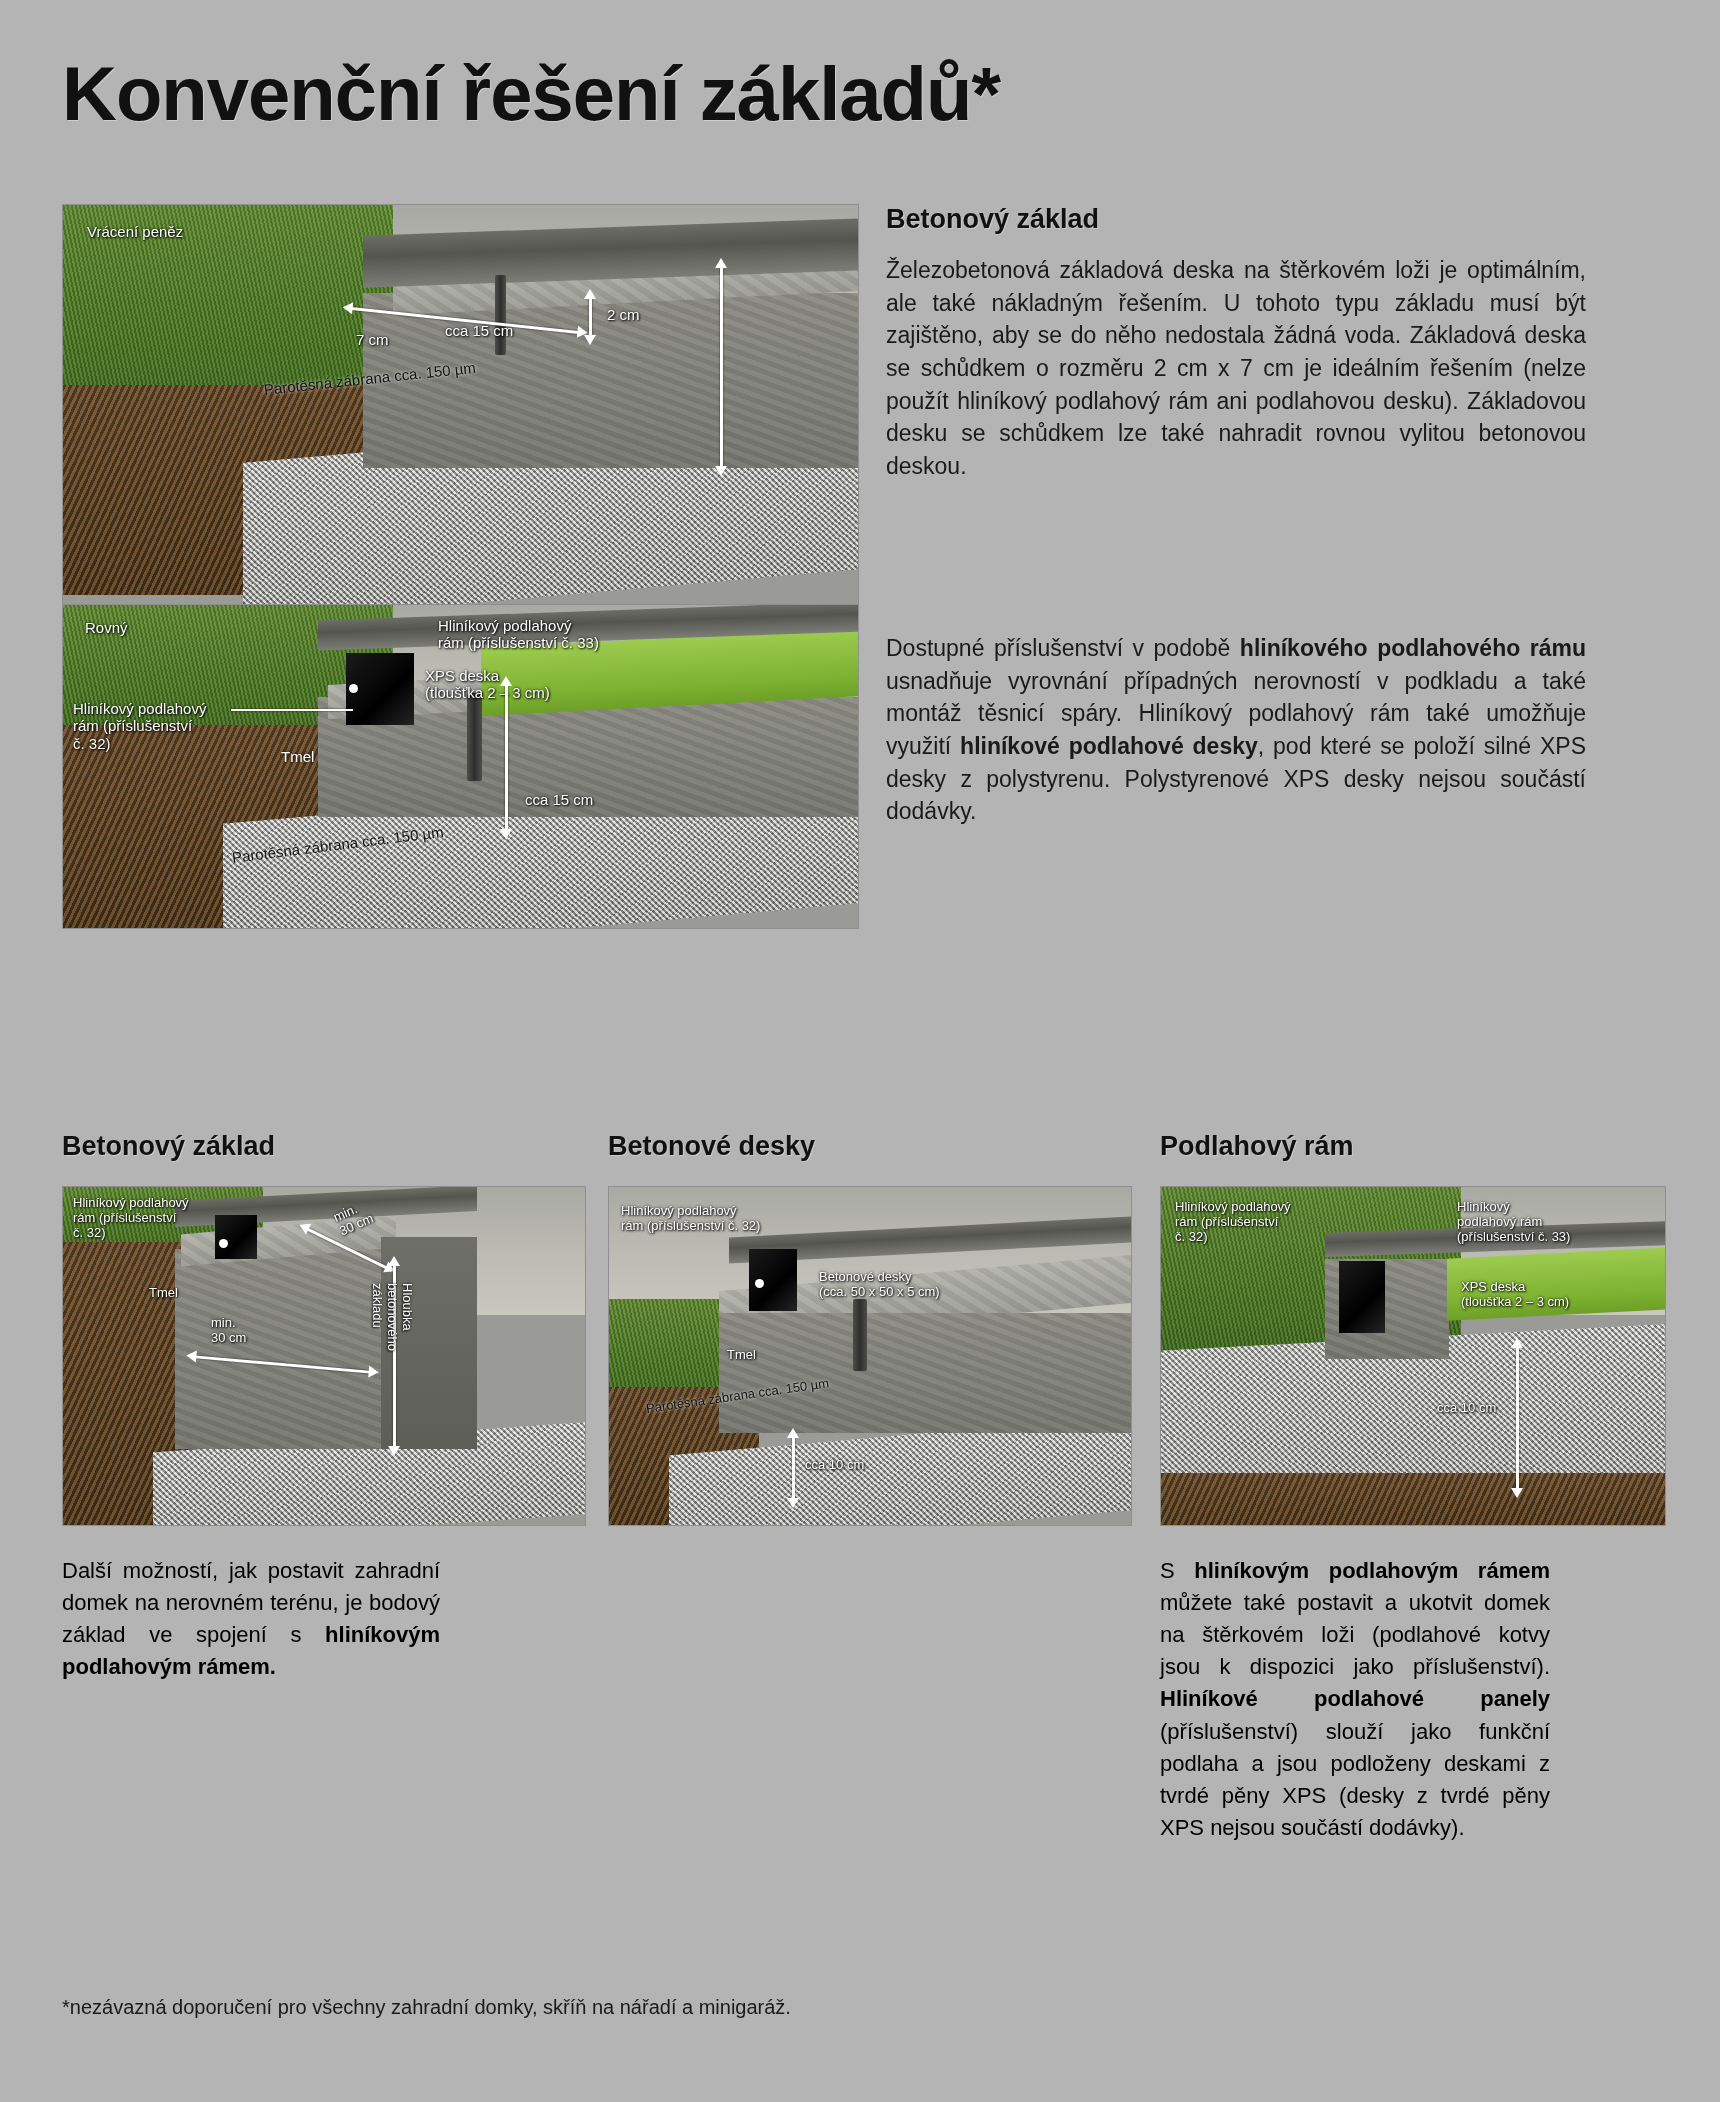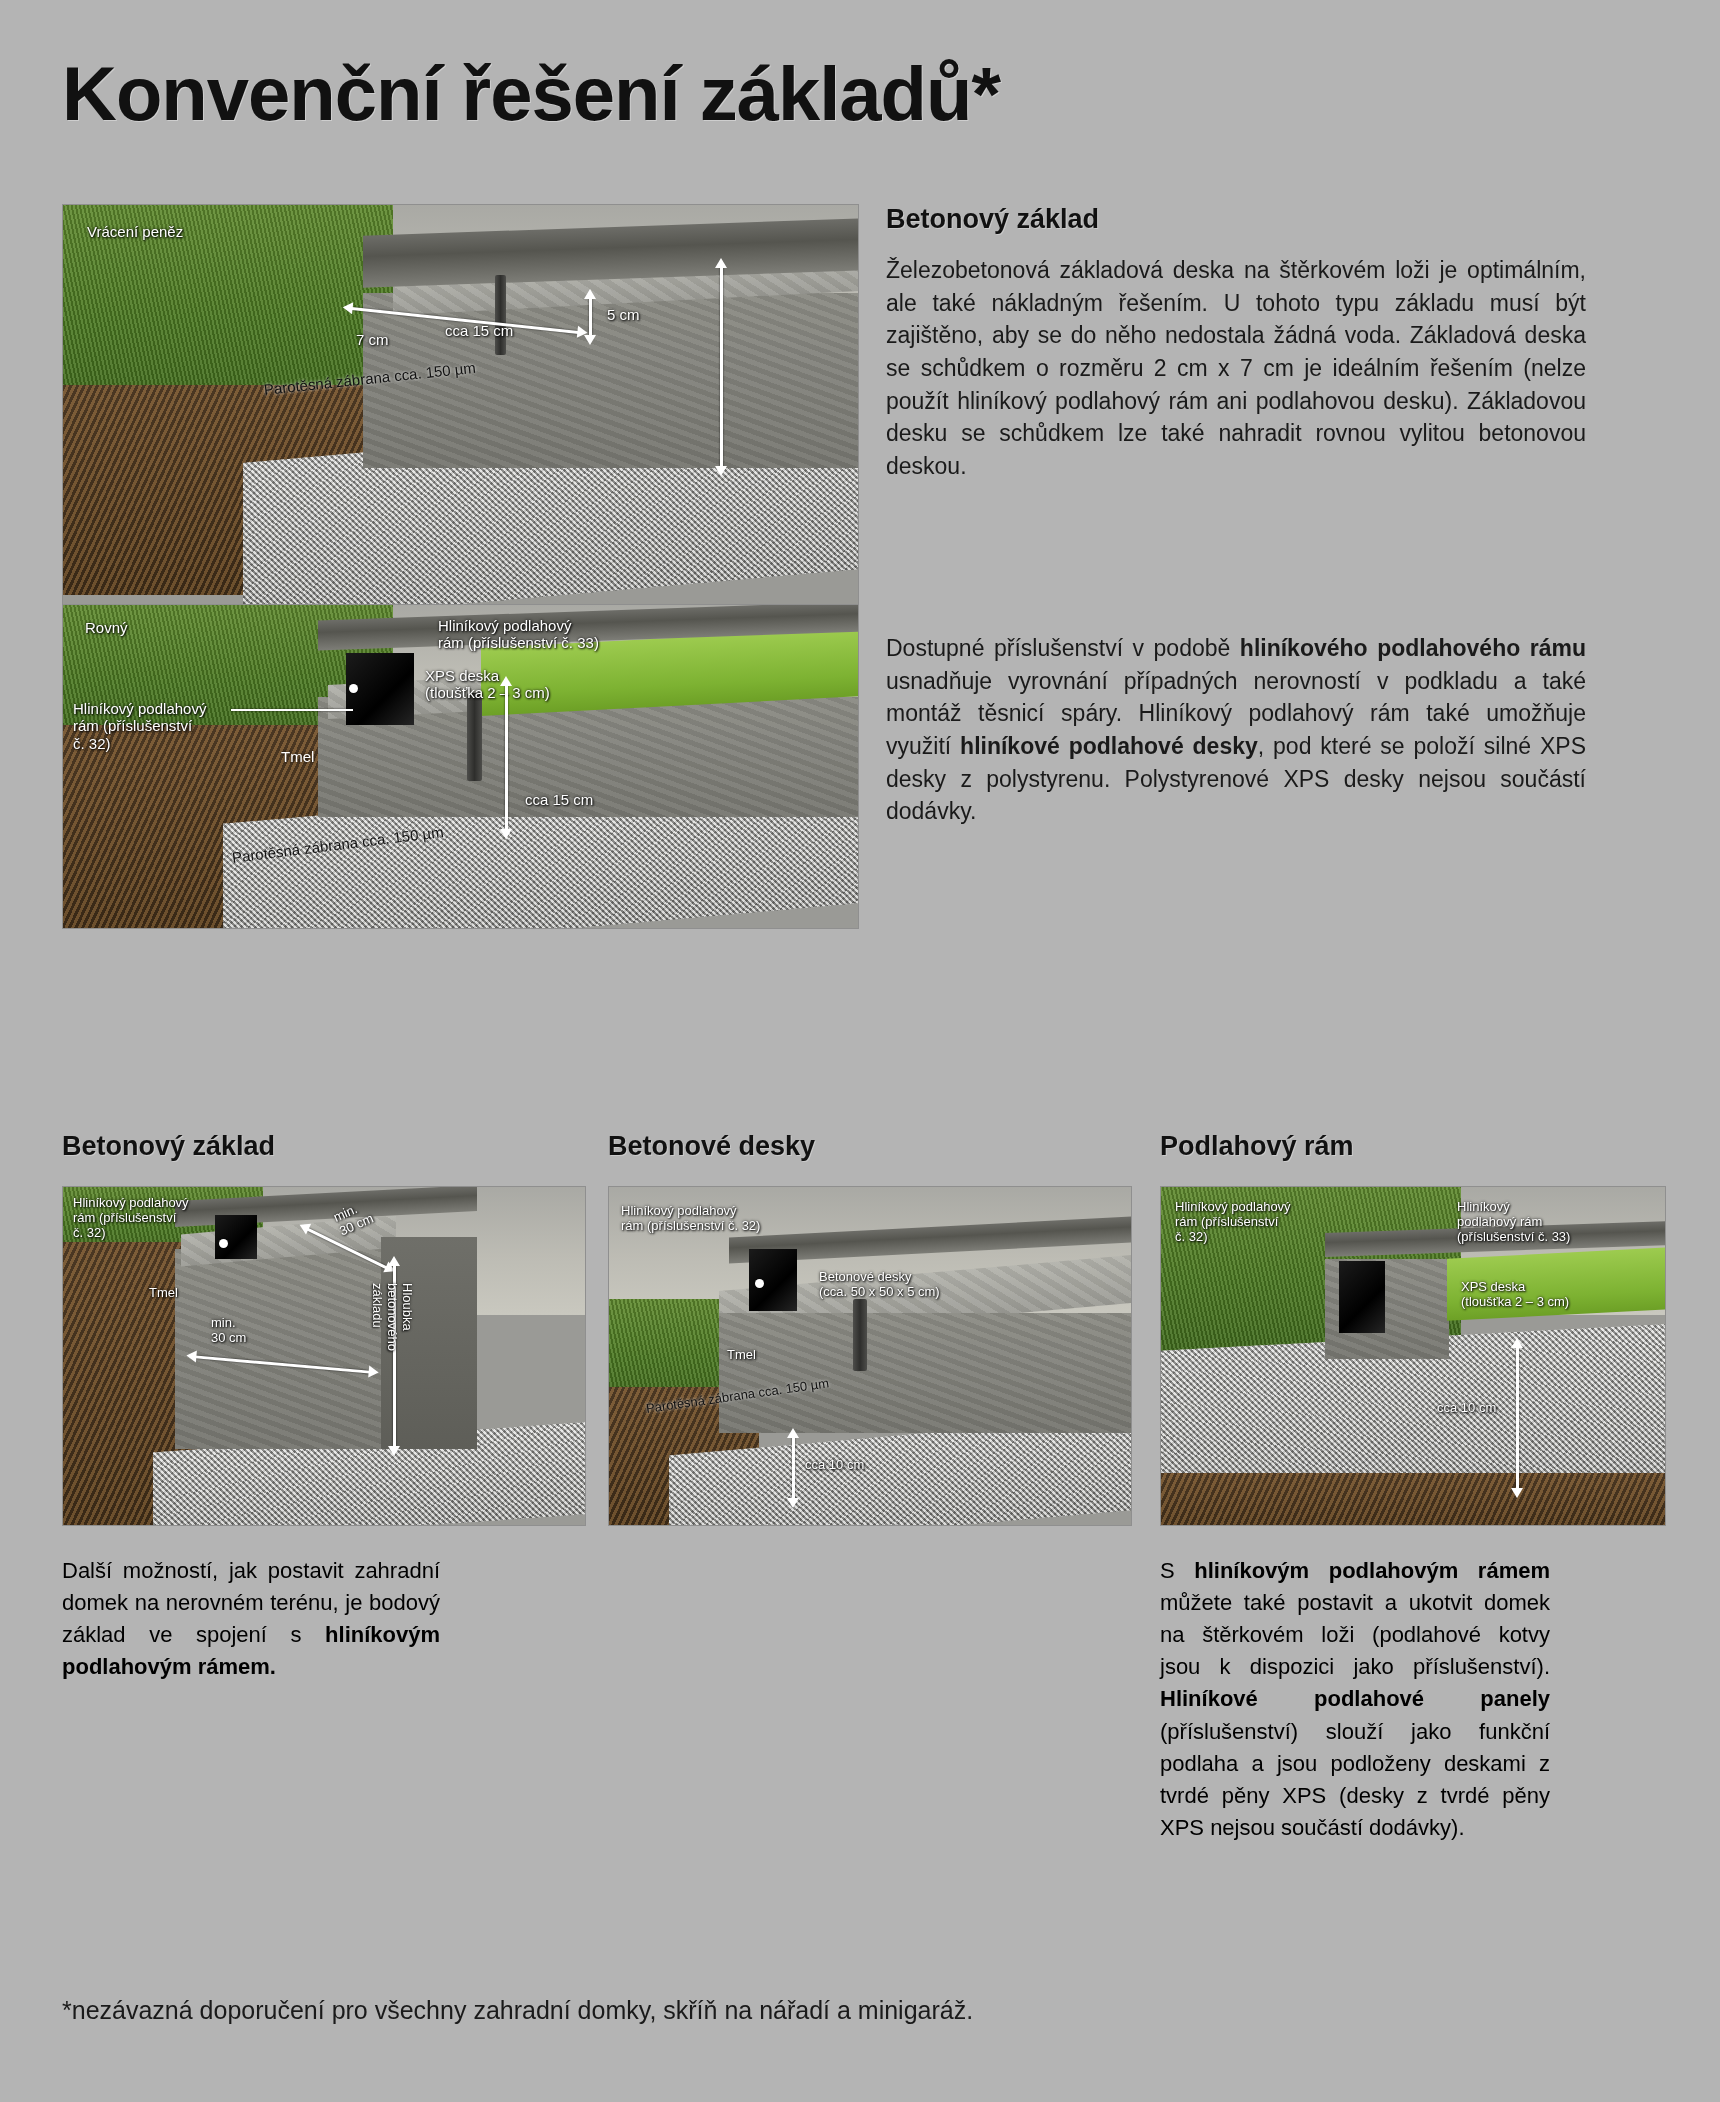--- a/index.html
+++ b/index.html
@@ -175,21 +175,21 @@
     color: #000000;
     text-align: justify;
     text-justify: inter-word;
   }
   .col-para b { font-weight: bold; }
 
   .footnote {
     position: absolute;
     left: 62px;
     top: 1996px;
-    font-size: 25px;
+    font-size: 20px;
     color: #1a1a1a;
   }
 </style>
 </head>
 <body>
 
 <div class="page">
 
   <div class="page-title">Konvenční řešení základů*</div>
 
@@ -199,21 +199,21 @@
     <div class="mulch" style="left:0; top:180px; width:300px; height:210px;"></div>
     <div class="gravel" style="left:180px; top:230px; width:640px; height:160px; transform:skewY(-5deg);"></div>
     <div class="concrete" style="left:300px; top:88px; width:500px; height:175px;"></div>
     <div class="concrete-light" style="left:330px; top:58px; width:470px; height:40px; transform:skewY(-3deg);"></div>
     <div class="metalbar" style="left:300px; top:22px; width:500px; height:52px; transform:skewY(-2deg);"></div>
     <div class="anchor" style="left:432px; top:70px; width:11px; height:80px;"></div>
 
     <div class="lbl" style="left:24px; top:18px;">Vrácení peněz</div>
 
     <div class="arrow-v" style="left:526px; top:93px; height:38px;"></div>
-    <div class="lbl" style="left:544px; top:101px;">5 cm</div>
+    <div class="lbl" style="left:544px; top:101px;">2 cm</div>
 
     <div class="arrow-h" style="left:288px; top:114px; width:228px; transform:rotate(6deg);"></div>
     <div class="lbl" style="left:285px; top:126px;margin-left:8px;">7 cm</div>
 
     <div class="arrow-v" style="left:657px; top:62px; height:200px;"></div>
     <div class="lbl" style="left:382px; top:117px;">cca 15 cm</div>
 
     <div class="lbl rot" style="left:200px; top:176px; transform:rotate(-6deg); color:#111; text-shadow:0 0 3px rgba(255,255,255,0.85);">Parotěsná zábrana cca. 150 µm</div>
   </div>
 

